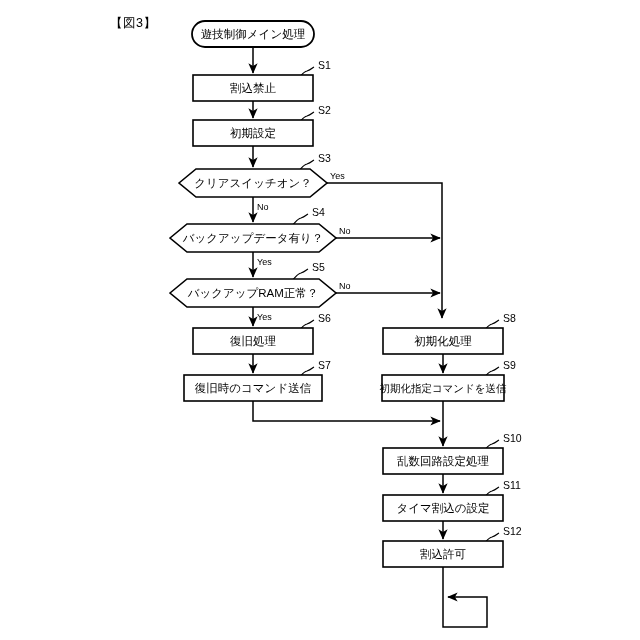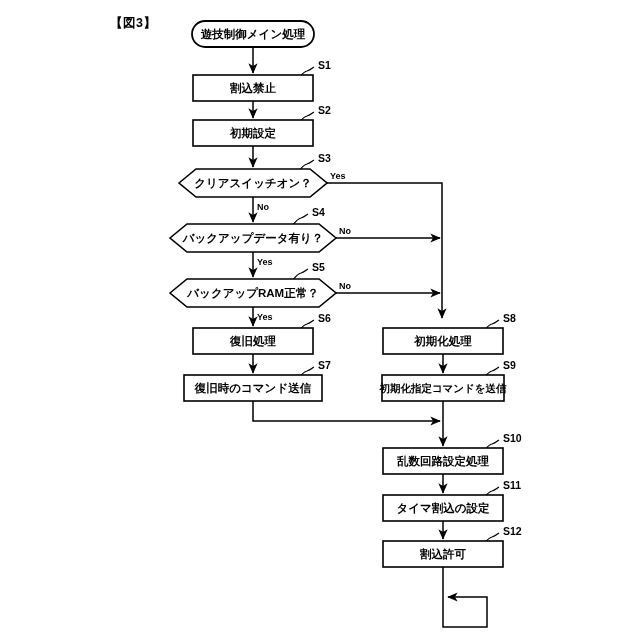--- a/index.html
+++ b/index.html
@@ -14,21 +14,20 @@
     color: #000000;
     position: relative;
     overflow: hidden;
   }
   #figure-root {
     position: absolute;
     left: 0;
     top: 0;
     width: 640px;
     height: 640px;
-    font-weight: bold;
   }
   svg#flow {
     position: absolute;
     left: 0;
     top: 0;
     width: 640px;
     height: 640px;
     display: block;
   }
   .shape {

